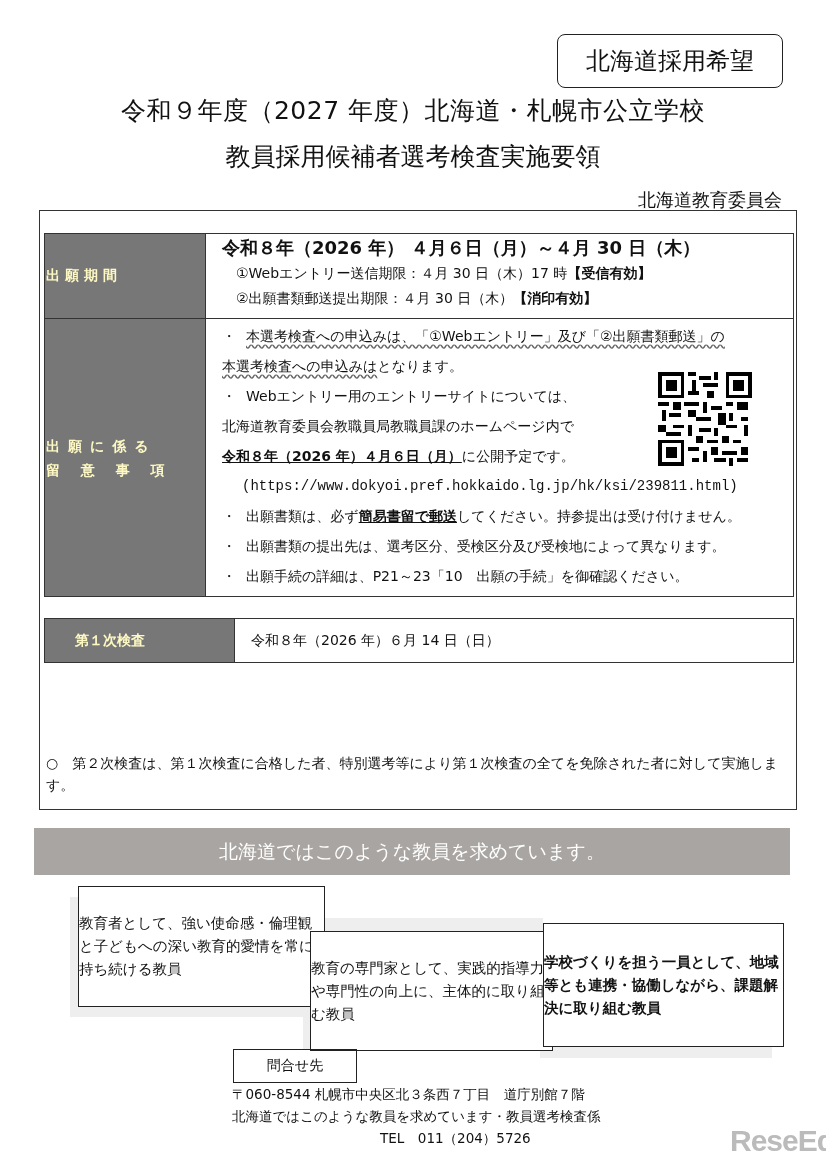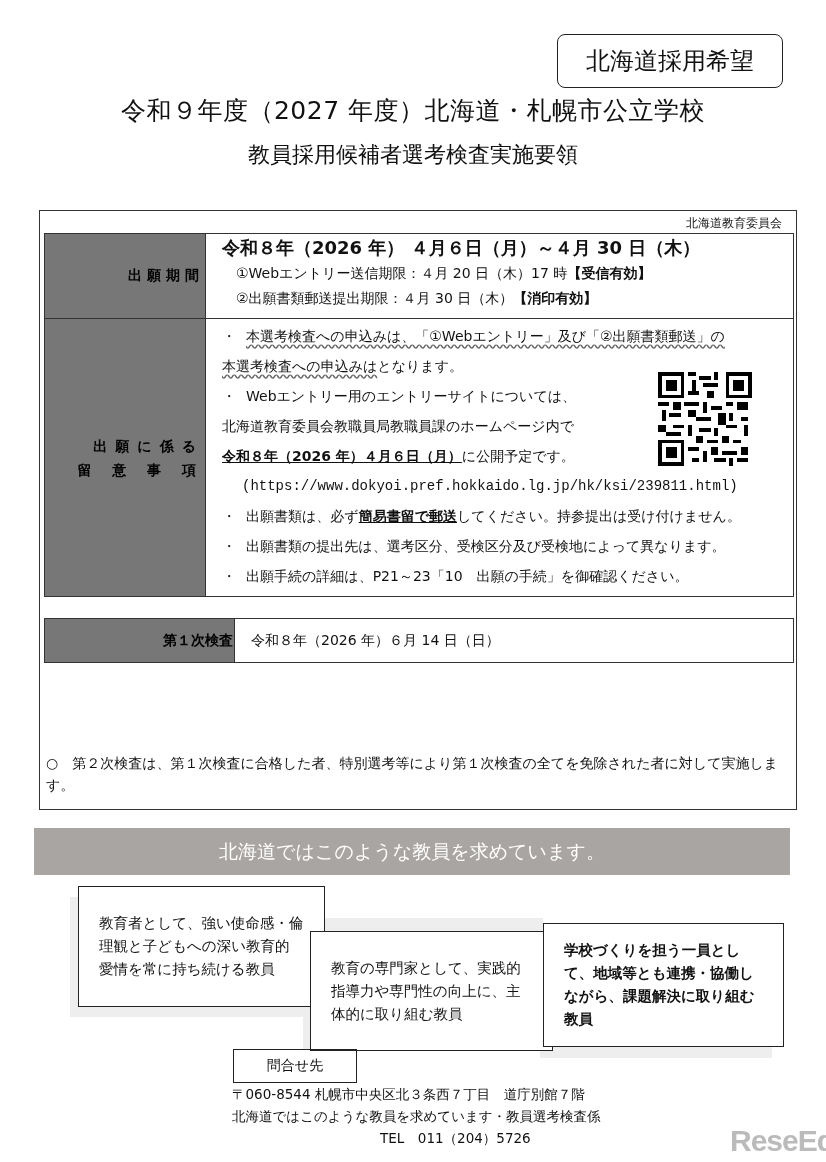--- a/index.html
+++ b/index.html
@@ -1,61 +1,61 @@
 <!DOCTYPE html>
 <html><head>
 <meta charset="utf-8">
 <style>
   html,body{margin:0;padding:0;background:#fff;}
   body{width:826px;height:1162px;position:relative;overflow:hidden;font-family:"DejaVu Sans","Liberation Sans",sans-serif;color:#111;}
   .abs{position:absolute;}
   .tag{left:557px;top:34px;width:224px;height:52px;border:1.5px solid #222;border-radius:8px;display:flex;align-items:center;justify-content:center;font-size:24px;}
   .title1{left:0;width:826px;top:94px;text-align:center;font-size:25px;letter-spacing:0.5px;}
-  .title2{left:0;width:826px;top:140px;text-align:center;font-size:22px;}
-  .org{right:44px;top:188px;font-size:12px;margin-top:27px;}
+  .title2{left:0;width:826px;top:140px;text-align:center;font-size:25px;}
+  .org{right:44px;top:188px;font-size:18px;}
   .frame{left:39px;top:210px;width:756px;height:598px;border:1.5px solid #333;}
   table.grid{position:absolute;border-collapse:collapse;}
   table.grid td{border:1px solid #333;}
-  .hd{background:#777;color:#000000;text-align:right;font-weight:bold;font-size:14px;letter-spacing:5px;}
+  .hd{background:#777;color:#fef9c3;text-align:left;font-weight:bold;font-size:14px;letter-spacing:5px;}
   .hd2{letter-spacing:0;font-size:14px;}
   .cell{padding:0 16px;font-size:14px;margin-left:38px;}
   .big{font-size:18px;font-weight:bold;}
   .sub{padding-left:14px;font-size:14px;line-height:27px;}
   .b{font-weight:bold;}
   .line{line-height:30px;font-size:14px;}
   .ul{text-decoration:underline;}
   .wavy{text-decoration:underline wavy #666;text-underline-offset:3px;}
   .url{font-family:"Liberation Mono","DejaVu Sans Mono",monospace;font-size:14px;padding-left:20px;}
   .bullet{display:inline-block;width:24px;}
   .qr{left:657px;top:372px;width:96px;height:94px;}
   .note{left:46px;top:752px;width:740px;font-size:14px;line-height:22px;}
   .banner{left:34px;top:828px;width:756px;height:47px;background:#a9a5a2;color:#fff;font-size:19px;display:flex;align-items:center;justify-content:center;}
   .shadow{background:#eee;}
-  .card{background:#fff;border:1.5px solid #222;font-size:14.5px;line-height:23px;padding:0 20px;box-sizing:border-box;display:flex;align-items:center;}
+  .card{background:#fff;border:1.5px solid #222;font-size:14.5px;line-height:23px;padding:0 0;box-sizing:border-box;display:flex;align-items:center;}
   .contact-label{left:233px;top:1049px;width:122px;height:32px;border:1.5px solid #222;display:flex;align-items:center;justify-content:center;font-size:14px;}
   .contact{left:232px;font-size:13.5px;}
   .logo{left:730px;top:1124px;font-size:30px;font-weight:bold;color:#bbb;font-family:"Liberation Sans",sans-serif;letter-spacing:-1px;}
 </style>
 </head>
 <body>
 
 <div class="abs tag">北海道採用希望</div>
 <div class="abs title1">令和９年度（2027 年度）北海道・札幌市公立学校</div>
 <div class="abs title2">教員採用候補者選考検査実施要領</div>
 <div class="abs org">北海道教育委員会</div>
 
 <div class="abs frame"></div>
 
 <table class="grid" style="left:44px;top:233px;width:750px;">
   <tbody>
       <tr style="height:85px;">
     <td class="hd" style="width:158px;">出願期間</td>
     <td class="cell" style="vertical-align:top;padding-top:2px;">
       <div class="big">令和８年（2026 年） ４月６日（月）～４月 30 日（木）</div>
-      <div class="sub"><span>①Webエントリー送信期限：４月 20 日（木）17 時</span><span class="b">【受信有効】</span></div>
+      <div class="sub"><span>①Webエントリー送信期限：４月 30 日（木）17 時</span><span class="b">【受信有効】</span></div>
       <div class="sub" style="line-height:22px;"><span>②出願書類郵送提出期限：４月 30 日（木）</span><span class="b">【消印有効】</span></div>
     </td>
   </tr>
   <tr style="height:278px;">
     <td class="hd" style="letter-spacing:8px;line-height:24px;">
       <div>出願に係る</div>
       <div>留 意 事 項</div>
     </td>
     <td class="cell" style="vertical-align:top;padding-top:2px;position:relative;">
       <div class="line"><span class="bullet">・</span><span class="wavy">本選考検査への申込みは、「①Webエントリー」及び「②出願書類郵送」の</span></div>

